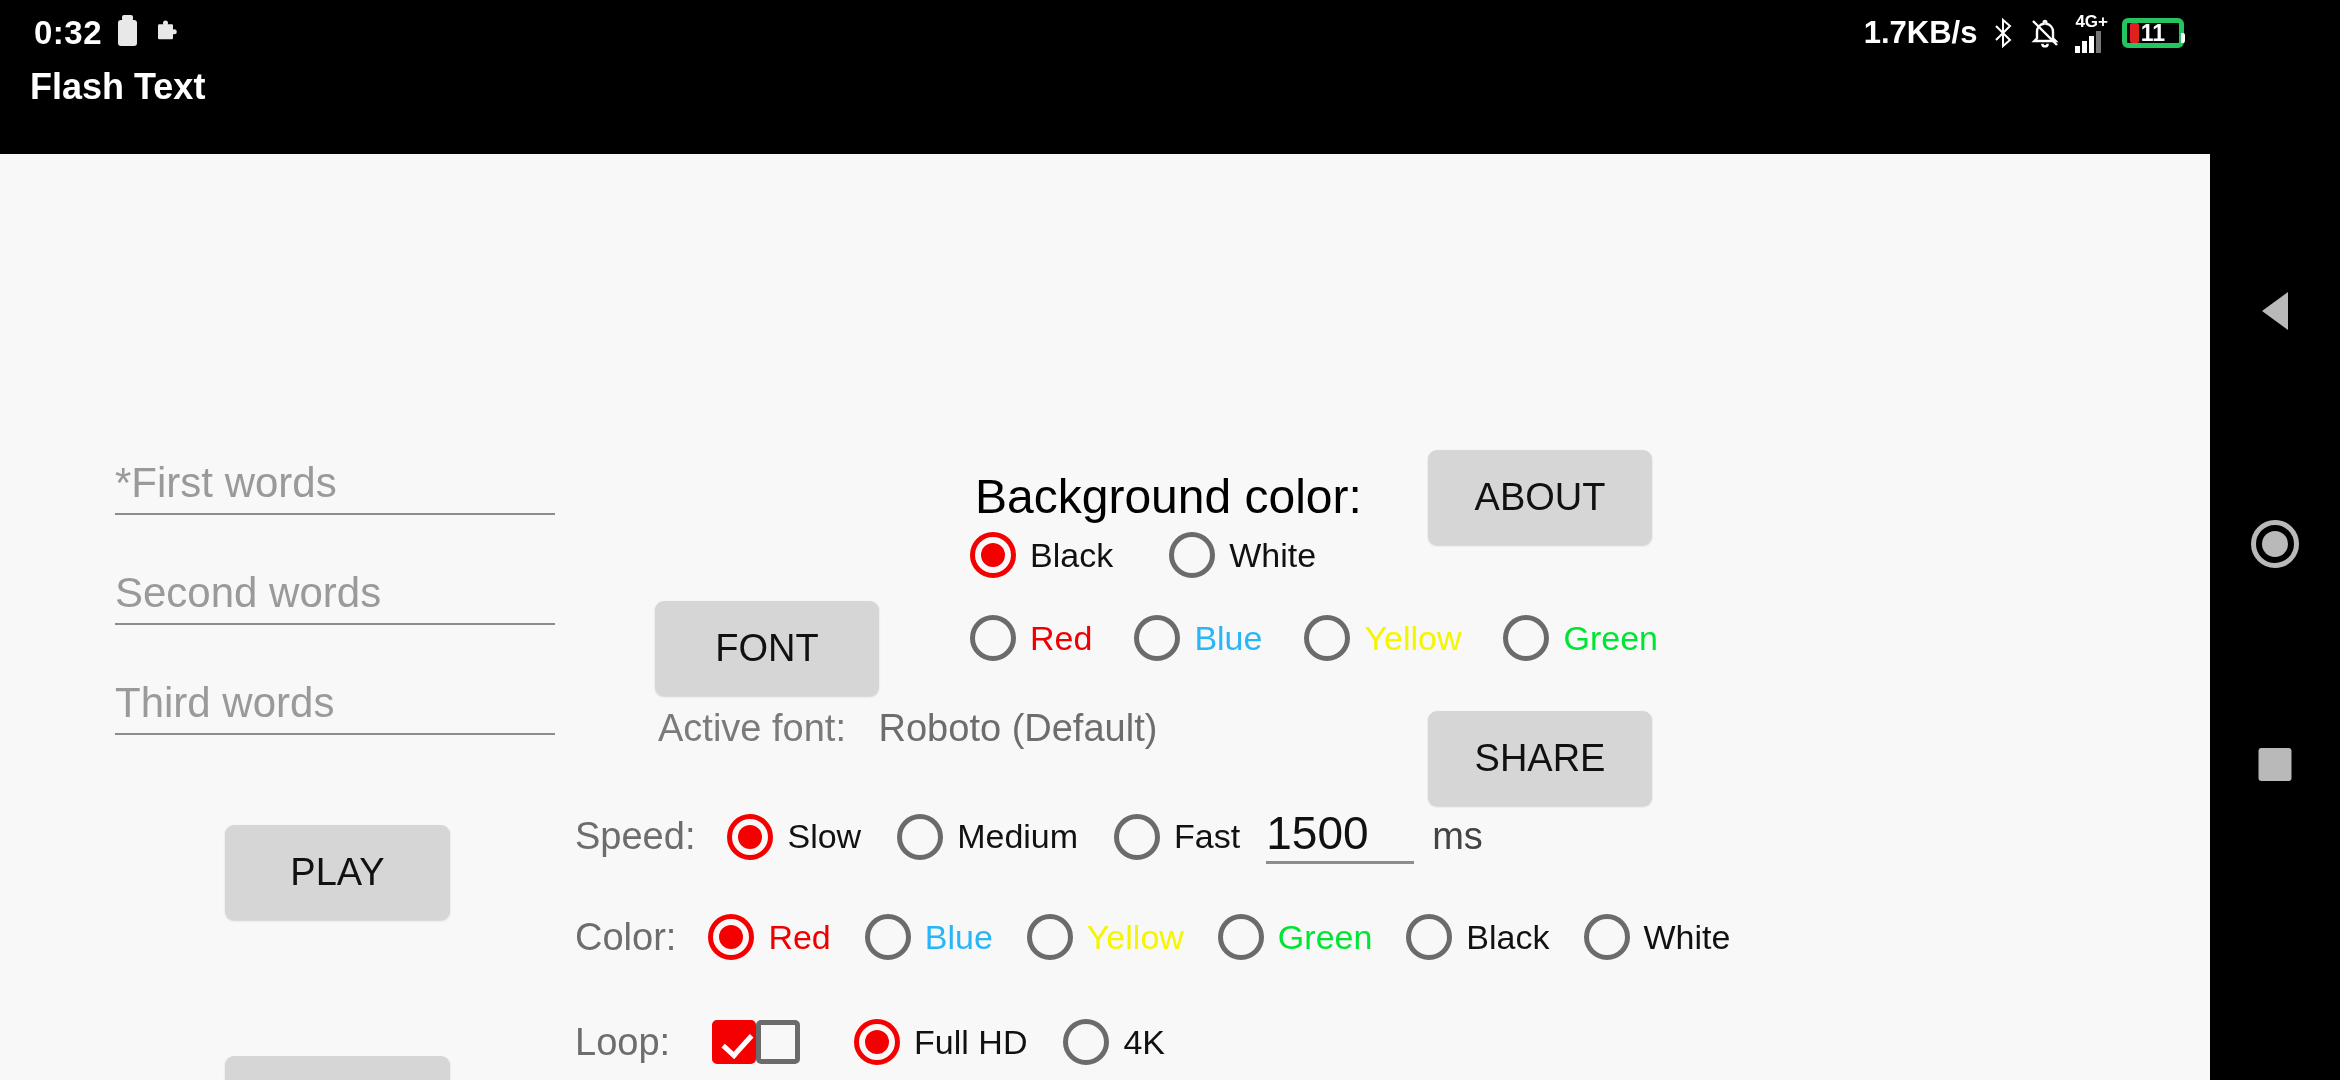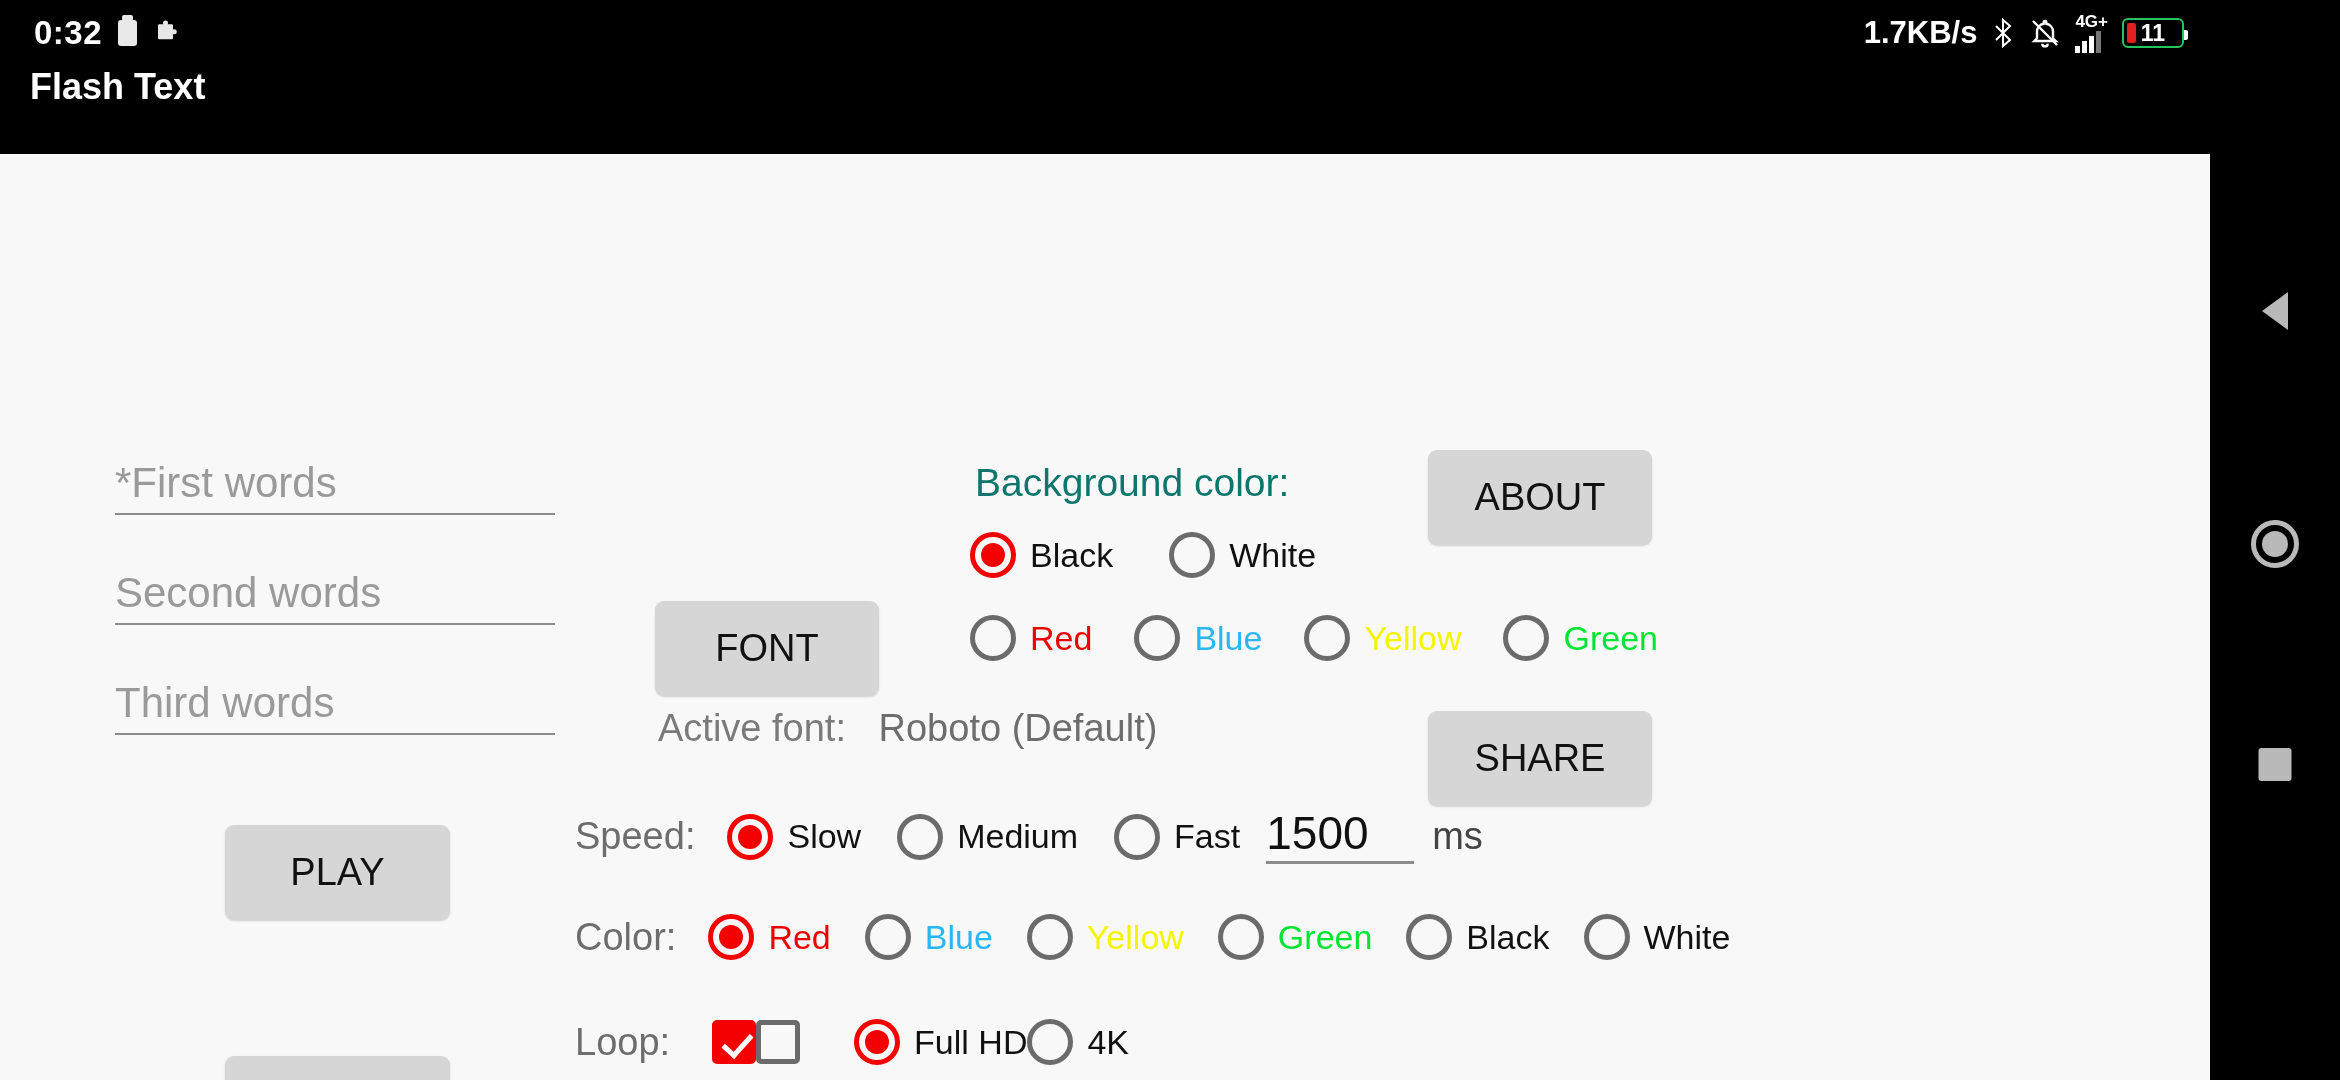--- a/index.html
+++ b/index.html
@@ -31,21 +31,21 @@
   }
   .icon-puzzle { width: 30px; height: 30px; }
   .icon-bt { width: 24px; height: 32px; }
   .icon-bell { width: 32px; height: 32px; }
   .sig-wrap { display: flex; flex-direction: column; align-items: flex-start; }
   .sig-label { font-size: 17px; font-weight: bold; line-height: 1; margin-bottom: 1px; }
   .sig-bars { display: flex; align-items: flex-end; gap: 2px; height: 22px; }
   .sig-bars i { display: block; width: 5px; background: #fff; }
   .sig-bars i.d { background: #777; }
   .batt {
-    width: 62px; height: 30px; border: 2px solid #22c55e; border-radius: 6px;
+    width: 62px; height: 30px; border: 5px solid #22c55e; border-radius: 6px;
     position: relative; display: flex; align-items: center; padding: 0 3px;
   }
   .batt::after {
     content: ""; position: absolute; right: -6px; top: 10px;
     width: 4px; height: 10px; background: #fff; border-radius: 0 2px 2px 0;
   }
   .batt-fill { width: 9px; height: 20px; background: #e01f1f; border-radius: 2px; }
   .batt-num {
     position: absolute; left: 0; right: 0; text-align: center;
     font-size: 23px; font-weight: bold; color: #fff; line-height: 30px;
@@ -86,22 +86,22 @@
   }
   .btn-play  { position: absolute; left: 225px; top: 671px; width: 225px; height: 95px; font-size: 38px; }
   .btn-reset { position: absolute; left: 225px; top: 902px; width: 225px; height: 95px; font-size: 38px; }
 
   
   .btn-font  { position: absolute; left: 655px; top: 447px; width: 224px; height: 95px; font-size: 38px; }
   .btn-about { position: absolute; left: 1428px; top: 296px; width: 224px; height: 95px; font-size: 38px; }
   .btn-share { position: absolute; left: 1428px; top: 557px; width: 224px; height: 95px; font-size: 38px; }
 
   .bg-label {
-    position: absolute; left: 975px; top: 307px;
-    font-size: 39px; color: #0f766e;
+    position: absolute; left: 975px; top: 315px;
+    font-size: 48px; color: #000000;
   }
   .bg-row1 { position: absolute; left: 970px; top: 378px; display: flex; align-items: center; gap: 0; }
   .bg-row2 { position: absolute; left: 970px; top: 461px; display: flex; align-items: center; gap: 0; }
 
   .opt { display: flex; align-items: center; cursor: pointer; }
   .radio {
     width: 46px; height: 46px; border-radius: 50%;
     border: 5px solid #6b6b6b; background: transparent;
     flex: 0 0 auto; position: relative;
   }
@@ -320,21 +320,21 @@
       <div class="opt">
         <span class="radio"></span>
         <span class="opt-label">White</span>
       </div>
     </div>
 
     <div class="loop-row">
       <span class="row-label" style="margin-right:42px">Loop:</span>
       <span class="checkbox on"></span>
       <span class="checkbox"></span>
-      <div class="opt" style="margin-left:54px;">
+      <div class="opt" style="margin-left:54px;margin-right:36px">
         <span class="radio on"></span>
         <span class="opt-label">Full HD</span>
       </div>
       <div class="opt">
         <span class="radio"></span>
         <span class="opt-label">4K</span>
       </div>
     </div>
 
   </div>

